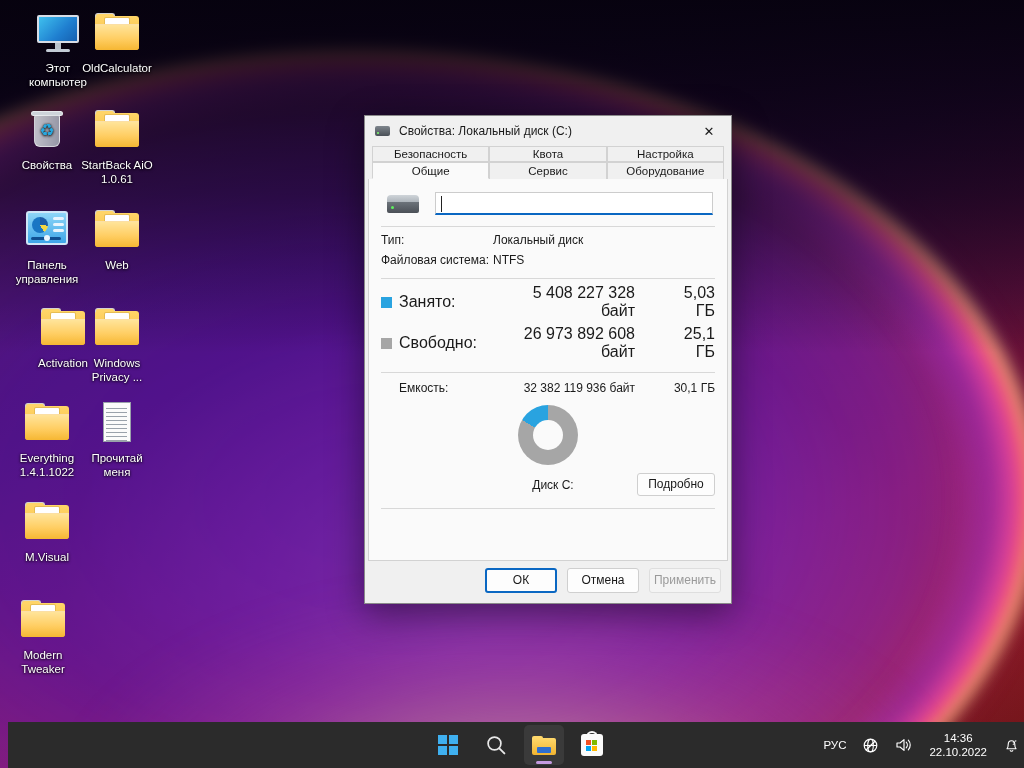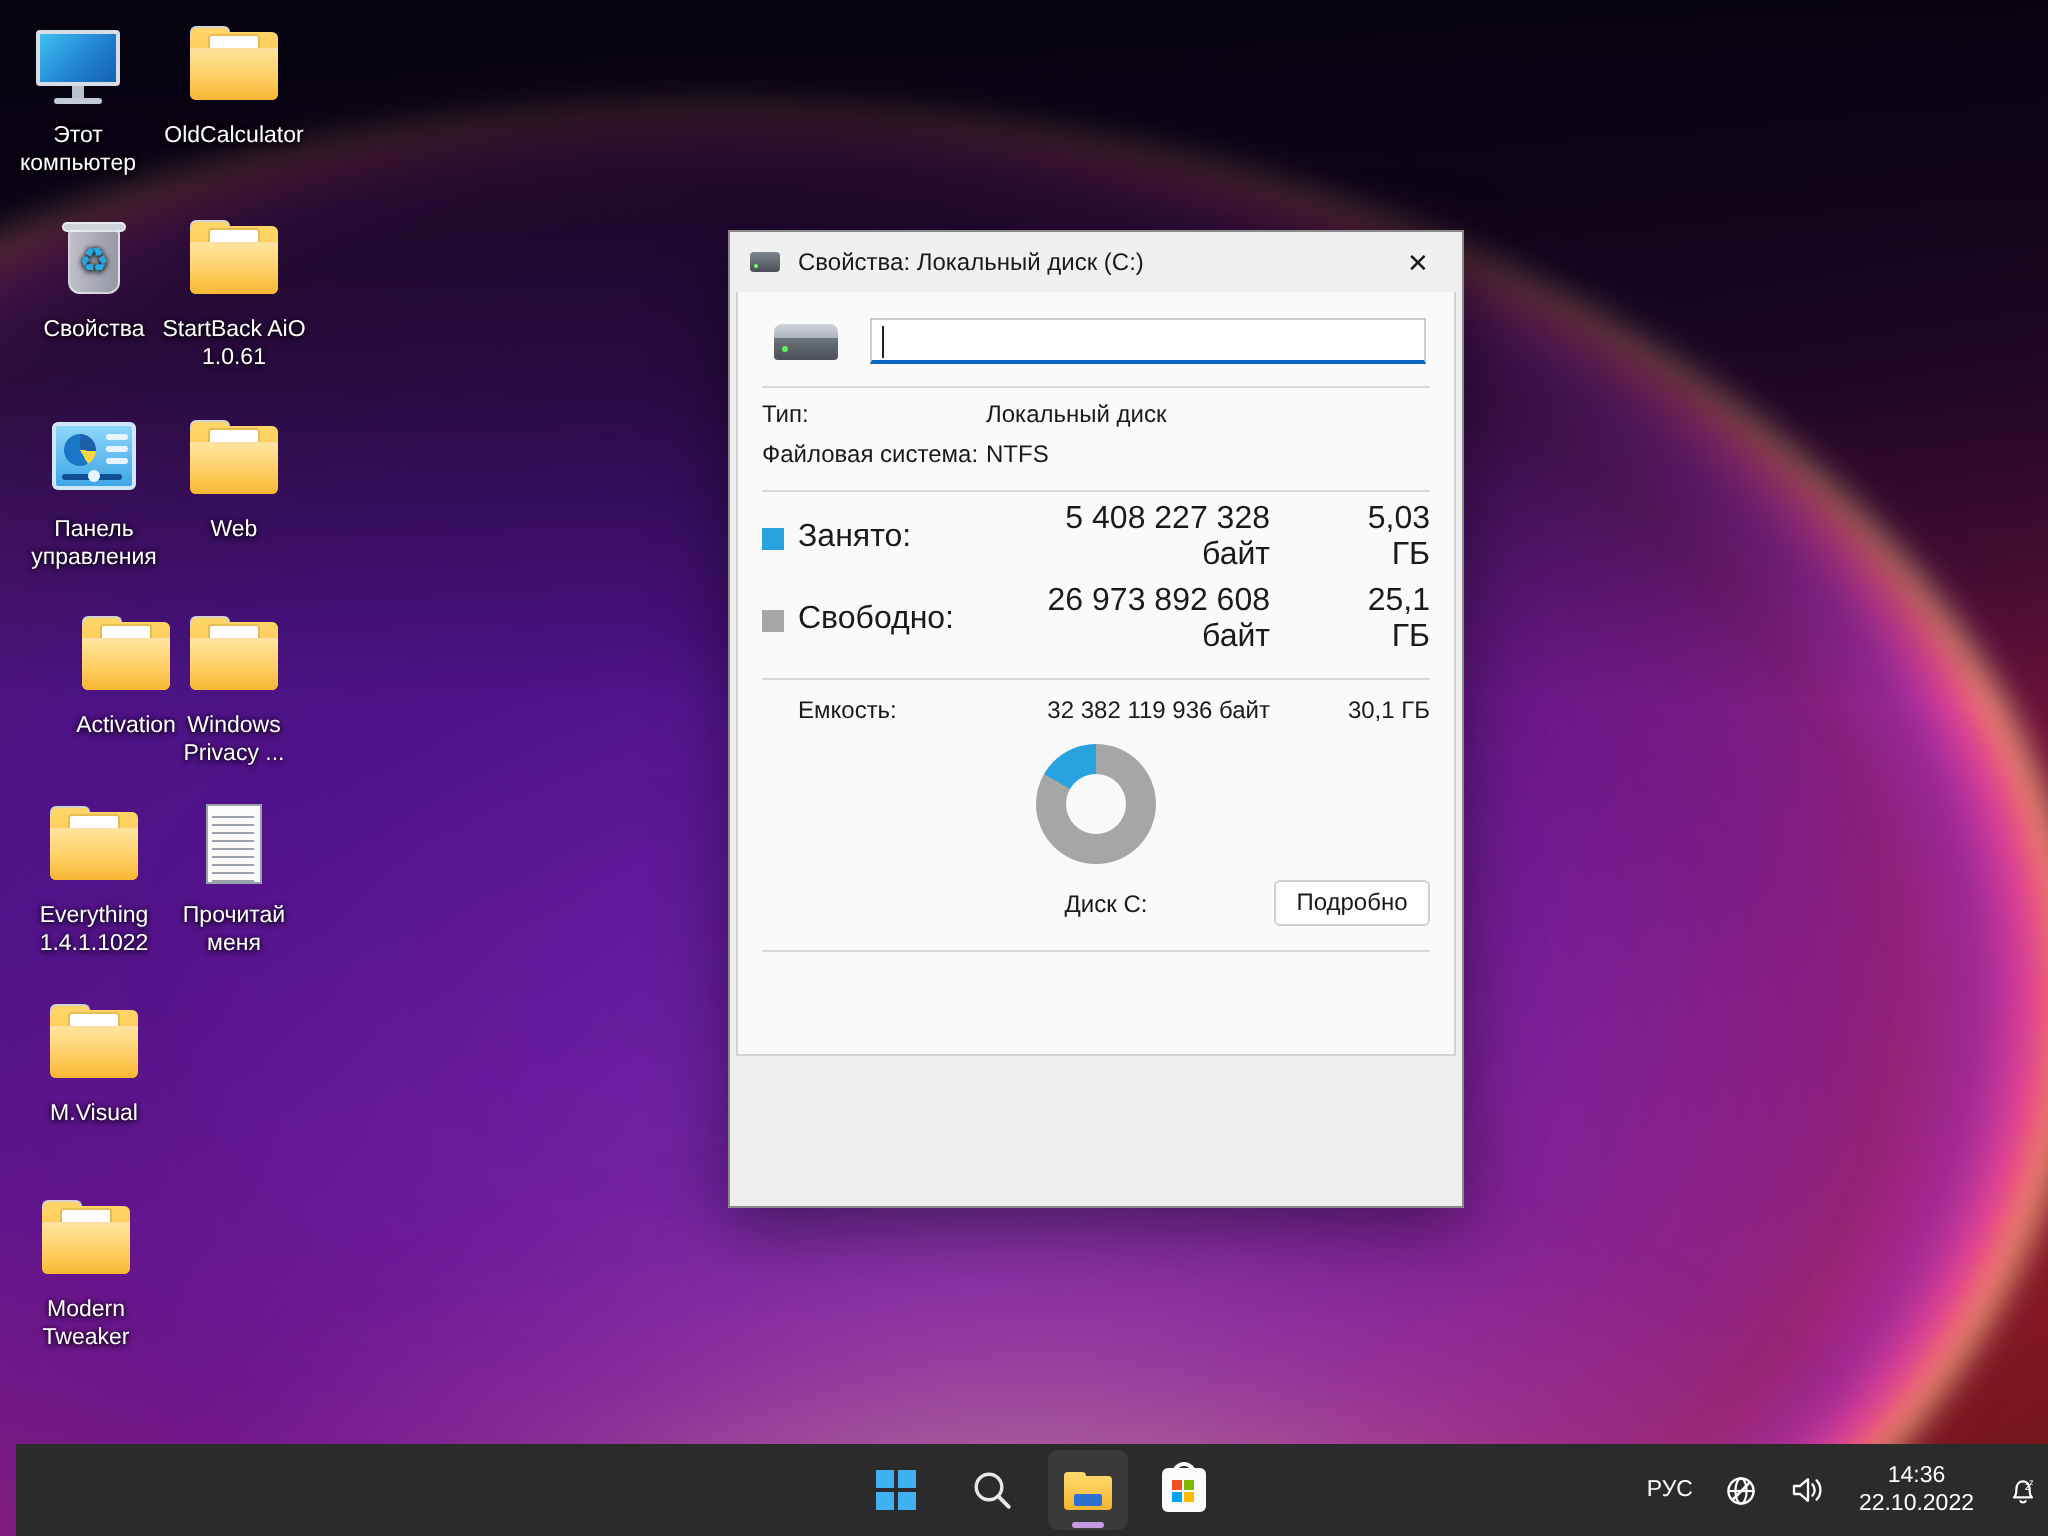--- a/index.html
+++ b/index.html
@@ -404,21 +404,21 @@
 <body>
 
 <div id="wallpaper">
   <div id="arcfill"></div>
   <div id="arc"></div>
   <div id="glowbottom"></div>
   <div id="topdark"></div>
 </div>
 
 <div id="icon-layer">
-    <div class="dicon" style="left: 0; top: 8px;">
+    <div class="dicon" style="left: 19px; top: 8px;">
       <div class="glyph">
         <div class="monitor">
           <div class="screen"></div>
           <div class="stand"></div>
           <div class="base"></div>
         </div>
       </div>
       <span class="lbl">Этот компьютер</span>
     </div>
     <div class="dicon" style="left: 78px; top: 8px;">
@@ -553,20 +553,32 @@
   </div>
 
 <div id="dialog">
 
   <div id="titlebar">
     <div class="tb-icon"></div>
     <div class="tb-text">Свойства: Локальный диск (C:)</div>
     <div id="closebtn">✕</div>
   </div>
 
+  <div id="tabstrip">
+    <div class="tabrow row1">
+        <div class="tab">Безопасность</div>
+        <div class="tab">Квота</div>
+        <div class="tab">Настройка</div>
+      </div>
+    <div class="tabrow row2">
+        <div class="tab active">Общие</div>
+        <div class="tab">Сервис</div>
+        <div class="tab">Оборудование</div>
+      </div>
+  </div>
 
   <div id="tabpage">
 
     <div id="volrow">
       <div id="drive-ico">
         <div class="top"></div>
           <div class="bot"></div>
           <div class="led"></div>
       </div>
       <div id="volname">
@@ -616,20 +628,25 @@
 
     <div id="drivelabelrow">
       <div id="drivelabel">Диск С:</div>
       <div id="detailbtn">Подробно</div>
     </div>
 
     <hr class="sep">
 
   </div>
 
+  <div id="buttonbar">
+    <div class="dlgbtn primary">ОК</div>
+    <div class="dlgbtn">Отмена</div>
+    <div class="dlgbtn disabled">Применить</div>
+  </div>
 </div>
 
 <div id="taskbar">
   <div id="tb-left">
     <div class="tbbtn">
       <div id="winlogo">
           <i></i>
           <i></i>
           <i></i>
           <i></i>

